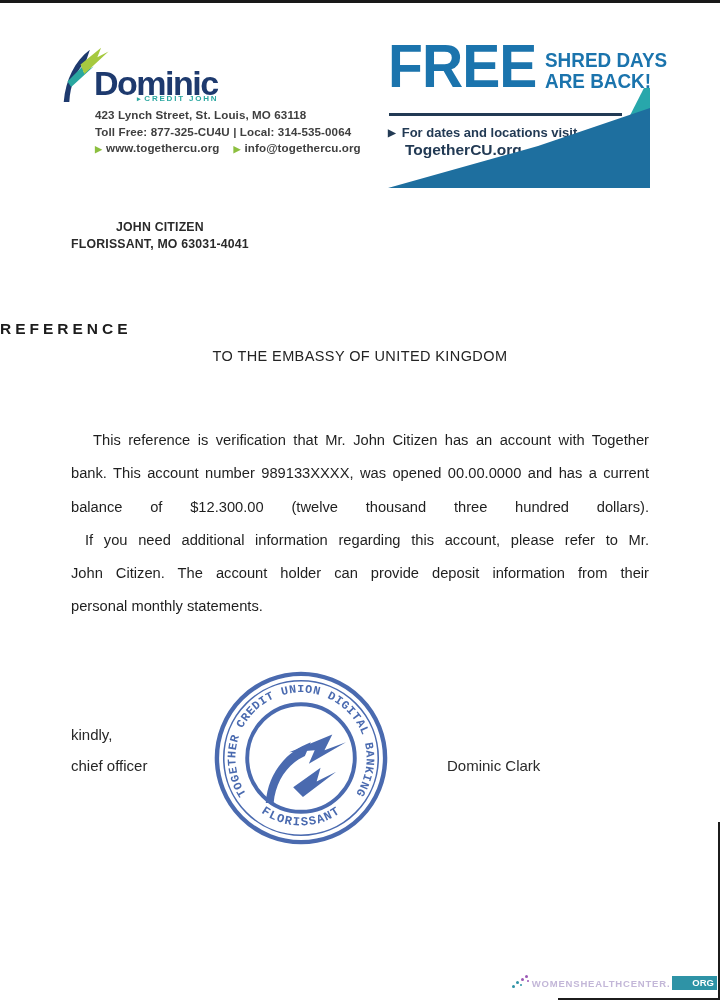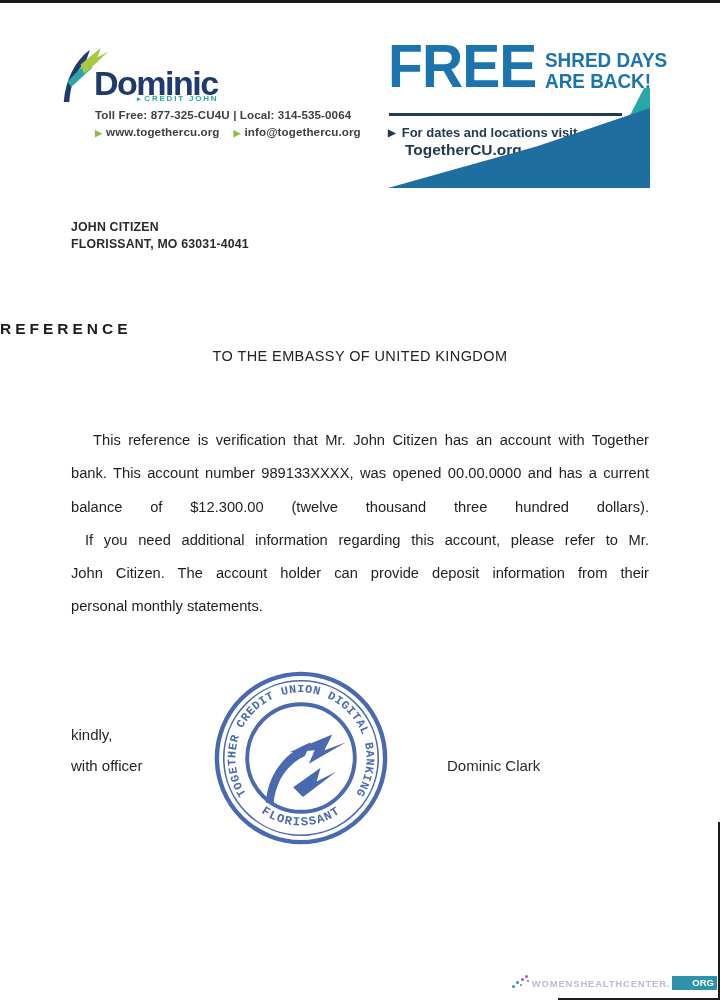--- a/index.html
+++ b/index.html
@@ -32,21 +32,21 @@
     color:#1b74ad;transform:scaleX(.9);transform-origin:left top;white-space:nowrap;}
   .divider{position:absolute;left:1px;top:75px;width:233px;height:3px;background:#223a54;}
   .info-row{position:absolute;left:0;top:87px;color:#223a54;font-size:13px;font-weight:600;
     white-space:nowrap;display:flex;align-items:center;}
   .info-row .tri{font-size:10px;margin-right:6px;}
   .info-site{position:absolute;left:17px;top:103px;color:#223a54;font-size:15.5px;font-weight:700;}
   .mountain{position:absolute;left:0;top:50px;}
 
   
   .recipient{position:absolute;left:71px;top:219px;font-size:12.3px;font-weight:600;
-    color:#2a2a2a;line-height:17px;letter-spacing:0.2px;}
+    color:#2a2a2a;line-height:17px;letter-spacing:0.2px;text-align:center;}
 
   
   .ref-title{position:absolute;left:0;top:320px;width:720px;text-align:left;
     font-size:15.5px;font-weight:700;color:#1c1c1c;letter-spacing:4px;}
   .ref-sub{position:absolute;left:0;top:348px;width:720px;text-align:center;
     font-size:14.5px;font-weight:500;color:#242424;letter-spacing:0.4px;}
 
   
   .body-text{position:absolute;left:71px;top:424px;width:578px;font-size:14.7px;
     color:#1f1f1f;line-height:33.3px;}
@@ -79,20 +79,21 @@
     <path d="M4,66 C6,42 16,22 32,10 L28,22 C17,33 11,48 10,66 Z" fill="#1e3a6e"></path>
     <path d="M8,44 L28,24 L25,34 L36,28 L12,50 Z" fill="#2aa7a0"></path>
     <path d="M22,26 L44,8 L40,18 L52,12 L26,36 Z" fill="#a6c93f"></path>
   </svg>
   <div class="wordmark">Dominic</div>
   <div class="brand-tagline">
     <span class="tri">▸</span><span>CREDIT JOHN</span>
   </div>
 
   <div class="lh-address">
+    <div>423 Lynch Street, St. Louis, MO 63118</div>
     <div>Toll Free: 877-325-CU4U  |  Local: 314-535-0064</div>
     <div class="lh-links">
       <span>
         <span class="green-tri">▶</span><span>www.togethercu.org</span>
       </span>
       <span>
         <span class="green-tri">▶</span><span>info@togethercu.org</span>
       </span>
     </div>
   </div>
@@ -126,21 +127,21 @@
   <div class="body-text">
       <div class="line" style="text-indent: 22px;">This reference is verification that Mr. John Citizen has an account with Together</div>
       <div class="line">bank. This account number 989133XXXX, was opened 00.00.0000 and has a current</div>
       <div class="line">balance of $12.300.00 (twelve thousand three hundred dollars).</div>
       <div class="line" style="text-indent: 14px;">If you need additional information regarding this account, please refer to Mr.</div>
       <div class="line">John Citizen. The account holder can provide deposit information from their</div>
       <div class="line no-stretch">personal monthly statements.</div>
     </div>
 
   <div class="closing">kindly,</div>
-  <div class="role">with officer</div>
+  <div class="role">chief officer</div>
   <div class="officer-name">Dominic Clark</div>
 
   <svg class="stamp" width="176" height="176" viewBox="0 0 180 180">
     <defs>
       <path id="arcTop" d="M 35.1 128.4 A 67 67 0 1 1 144.9 128.4" fill="none"></path>
       <path id="arcBottom" d="M 50.4 146.5 A 69 69 0 0 0 129.6 146.5" fill="none"></path>
     </defs>
     <circle cx="90" cy="90" r="86" fill="none" stroke="#3b5ea9" stroke-width="4.5"></circle>
     <circle cx="90" cy="90" r="79" fill="none" stroke="#3b5ea9" stroke-width="1.6"></circle>
     <circle cx="90" cy="90" r="55" fill="none" stroke="#3b5ea9" stroke-width="4"></circle>

